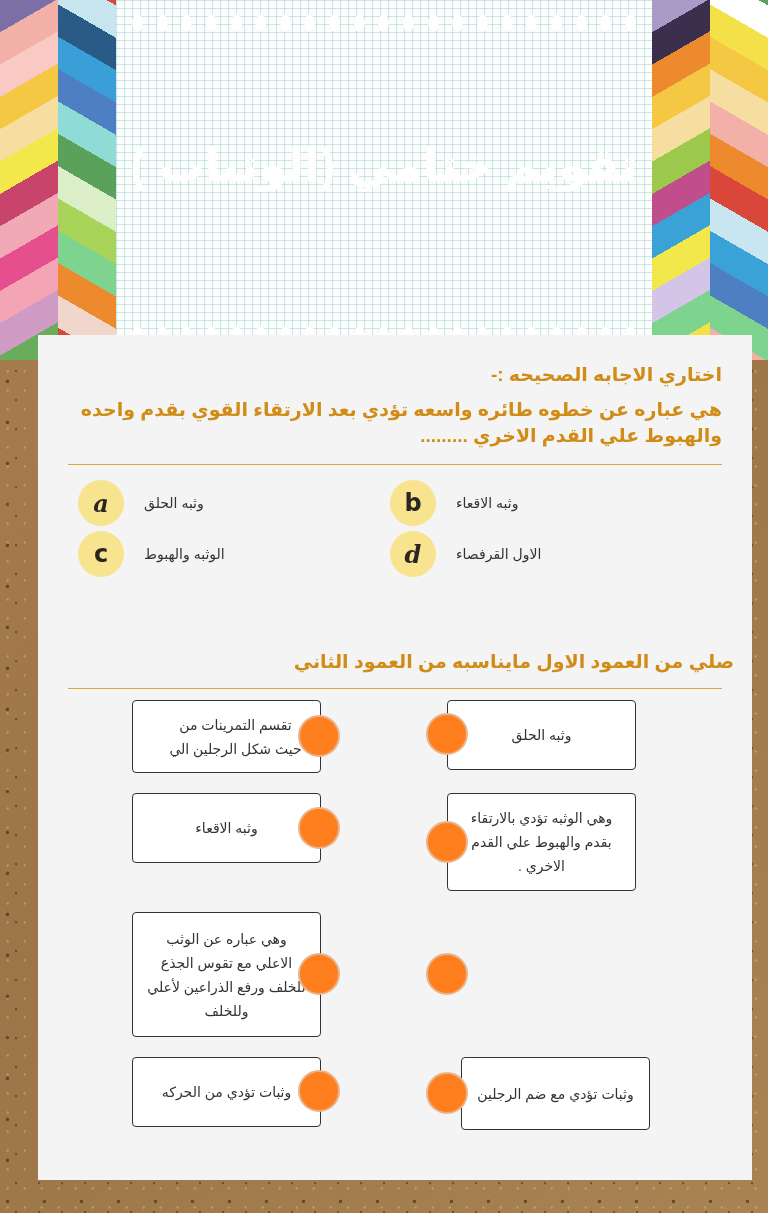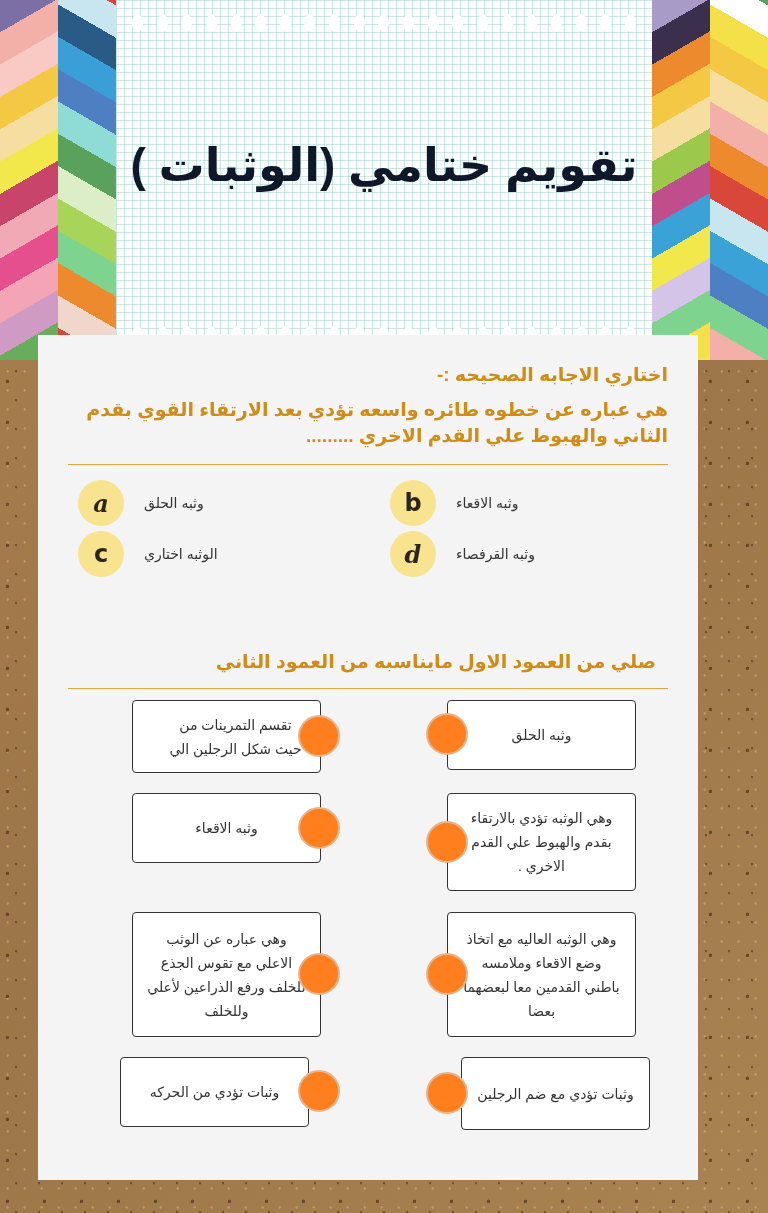--- a/index.html
+++ b/index.html
@@ -33,26 +33,26 @@
       linear-gradient(to right, rgba(150,200,200,0.45) 1px, transparent 1px),
       linear-gradient(to bottom, rgba(150,200,200,0.45) 1px, transparent 1px);
     background-size: 8px 8px;
   }
   .holes { position: absolute; left: 16px; right: 16px; display: flex; justify-content: space-between; }
   .holes.top { top: 14px; }
   .holes.bottom { top: 326px; }
   .hole { width: 11px; height: 18px; border-radius: 50%; background: #ffffff; box-shadow: 0 0 1px rgba(0,0,0,0.08); }
   .banner-title {
     position: absolute; left: 116px; width: 536px; top: 138px; text-align: center;
-    direction: rtl; font-size: 46px; font-weight: bold; color: #0f172a;
+    direction: rtl; font-size: 46px; font-weight: bold; color: #ffffff;
     letter-spacing: 1px;
   }
   
   .card {
-    position: absolute; left: 38px; top: 335px; width: 660px; height: 845px;
+    position: absolute; left: 38px; top: 335px; width: 714px; height: 845px;
     background: #f4f4f4;
   }
   .q-instr {
     position: absolute; right: 30px; top: 28px; direction: rtl;
     color: #d08c16; font-size: 19px; font-weight: bold;
   }
   .q-text {
     position: absolute; right: 30px; left: 30px; top: 62px; direction: rtl;
     color: #d08c16; font-size: 19px; font-weight: bold; line-height: 26px; text-align: right;
   }
@@ -62,21 +62,21 @@
   }
   .opt-badge {
     width: 46px; height: 46px; border-radius: 50%; background: #f8e38e;
     display: flex; align-items: center; justify-content: center;
     font-size: 24px; font-weight: bold; color: #2b2520;
     font-family: "DejaVu Serif", serif; font-style: italic;
   }
   .opt-badge.upright { font-style: normal; font-family: "DejaVu Sans", sans-serif; }
   .opt-label { margin-left: 20px; direction: rtl; font-size: 14px; color: #333; }
   .match-title {
-    position: absolute; right: 42px; top: 315px; direction: rtl;
+    position: absolute; right: 18px; top: 315px; direction: rtl;
     color: #d08c16; font-size: 19px; font-weight: bold;
   }
   .match-box {
     position: absolute; background: #ffffff; border: 1px solid #333; border-radius: 4px;
     box-sizing: border-box; display: flex; align-items: center; justify-content: center;
     direction: rtl; text-align: center; font-size: 14px; color: #333; line-height: 24px;
     padding: 6px 14px;
   }
   .dot {
     position: absolute; width: 42px; height: 42px; border-radius: 50%;
@@ -141,59 +141,58 @@
   </div>
   <div class="chevron-right">
     <div class="stripe-col l" id="stripes-ra" style="background: repeating-linear-gradient(150deg, rgb(169, 155, 200) 0px, rgb(169, 155, 200) 28px, rgb(59, 47, 78) 28px, rgb(59, 47, 78) 56px, rgb(238, 138, 46) 56px, rgb(238, 138, 46) 84px, rgb(244, 200, 66) 84px, rgb(244, 200, 66) 112px, rgb(246, 222, 160) 112px, rgb(246, 222, 160) 140px, rgb(156, 200, 76) 140px, rgb(156, 200, 76) 168px, rgb(192, 78, 140) 168px, rgb(192, 78, 140) 196px, rgb(58, 162, 214) 196px, rgb(58, 162, 214) 224px, rgb(242, 232, 76) 224px, rgb(242, 232, 76) 252px, rgb(212, 196, 232) 252px, rgb(212, 196, 232) 280px, rgb(126, 211, 143) 280px, rgb(126, 211, 143) 308px, rgb(244, 225, 74) 308px, rgb(244, 225, 74) 336px, rgb(242, 232, 76) 336px, rgb(242, 232, 76) 364px);"></div>
     <div class="stripe-col r" id="stripes-rb" style="background: repeating-linear-gradient(30deg, rgb(243, 176, 168) 0px, rgb(243, 176, 168) 28px, rgb(126, 211, 143) 28px, rgb(126, 211, 143) 56px, rgb(78, 127, 194) 56px, rgb(78, 127, 194) 84px, rgb(58, 162, 214) 84px, rgb(58, 162, 214) 112px, rgb(200, 230, 240) 112px, rgb(200, 230, 240) 140px, rgb(217, 71, 58) 140px, rgb(217, 71, 58) 168px, rgb(238, 138, 46) 168px, rgb(238, 138, 46) 196px, rgb(243, 176, 168) 196px, rgb(243, 176, 168) 224px, rgb(246, 222, 160) 224px, rgb(246, 222, 160) 252px, rgb(244, 200, 66) 252px, rgb(244, 200, 66) 280px, rgb(244, 225, 74) 280px, rgb(244, 225, 74) 308px, rgb(255, 255, 255) 308px, rgb(255, 255, 255) 336px, rgb(90, 162, 91) 336px, rgb(90, 162, 91) 364px);"></div>
   </div>
   <div class="banner-title">تقويم ختامي (الوثبات )</div>
 </div>
 
 <div class="card">
   <div class="q-instr">اختاري الاجابه الصحيحه :-</div>
-  <div class="q-text">هي عباره عن خطوه طائره واسعه تؤدي بعد الارتقاء القوي بقدم الثاني والهبوط علي القدم الاخري .........</div>
+  <div class="q-text">هي عباره عن خطوه طائره واسعه تؤدي بعد الارتقاء القوي بقدم واحده والهبوط علي القدم الاخري .........</div>
   <div class="divider" style="top:129px;"></div>
 
   <div class="option" style="left:40px; top:145px;">
     <div class="opt-badge">a</div>
     <div class="opt-label">وثبه الحلق</div>
   </div>
   <div class="option" style="left:352px; top:145px;">
     <div class="opt-badge upright">b</div>
     <div class="opt-label">وثبه الاقعاء</div>
   </div>
   <div class="option" style="left:40px; top:196px;">
     <div class="opt-badge upright">c</div>
-    <div class="opt-label">الوثبه اختاري</div>
+    <div class="opt-label">الوثبه والهبوط</div>
   </div>
   <div class="option" style="left:352px; top:196px;">
     <div class="opt-badge">d</div>
-    <div class="opt-label">وثبه القرفصاء</div>
+    <div class="opt-label">الاول القرفصاء</div>
   </div>
 
   <div class="match-title">صلي من العمود الاول مايناسبه من  العمود الثاني</div>
   <div class="divider" style="top:353px;"></div>
 
   <div class="match-box" style="left:94px; top:365px; width:189px; height:73px;padding-left:32px;">تقسم التمرينات من حيث شكل الرجلين الي</div>
   <div class="dot" style="left:260px; top:380px;"></div>
 
   <div class="match-box" style="left:94px; top:458px; width:189px; height:70px;">وثبه الاقعاء</div>
   <div class="dot" style="left:260px; top:472px;"></div>
 
   <div class="match-box" style="left:94px; top:577px; width:189px; height:125px;">وهي عباره عن الوثب الاعلي مع تقوس الجذع للخلف ورفع الذراعين لأعلي وللخلف</div>
   <div class="dot" style="left:260px; top:618px;"></div>
 
-  <div class="match-box" style="left:82px; top:722px; width:189px; height:70px;">وثبات تؤدي من الحركه</div>
+  <div class="match-box" style="left:94px; top:722px; width:189px; height:70px;">وثبات تؤدي من الحركه</div>
   <div class="dot" style="left:260px; top:735px;"></div>
 
   <div class="match-box" style="left:409px; top:365px; width:189px; height:70px;">وثبه الحلق</div>
   <div class="dot" style="left:388px; top:378px;"></div>
 
   <div class="match-box" style="left:409px; top:458px; width:189px; height:98px;">وهي الوثبه تؤدي بالارتقاء بقدم والهبوط علي القدم الاخري .</div>
   <div class="dot" style="left:388px; top:486px;"></div>
 
-  <div class="match-box" style="left:409px; top:577px; width:189px; height:125px;">وهي الوثبه العاليه مع اتخاذ وضع الاقعاء وملامسه باطني القدمين معا لبعضهما بعضا</div>
   <div class="dot" style="left:388px; top:618px;"></div>
 
   <div class="match-box" style="left:423px; top:722px; width:189px; height:73px;">وثبات تؤدي مع ضم الرجلين</div>
   <div class="dot" style="left:388px; top:737px;"></div>
 </div>
 
 </body></html>

